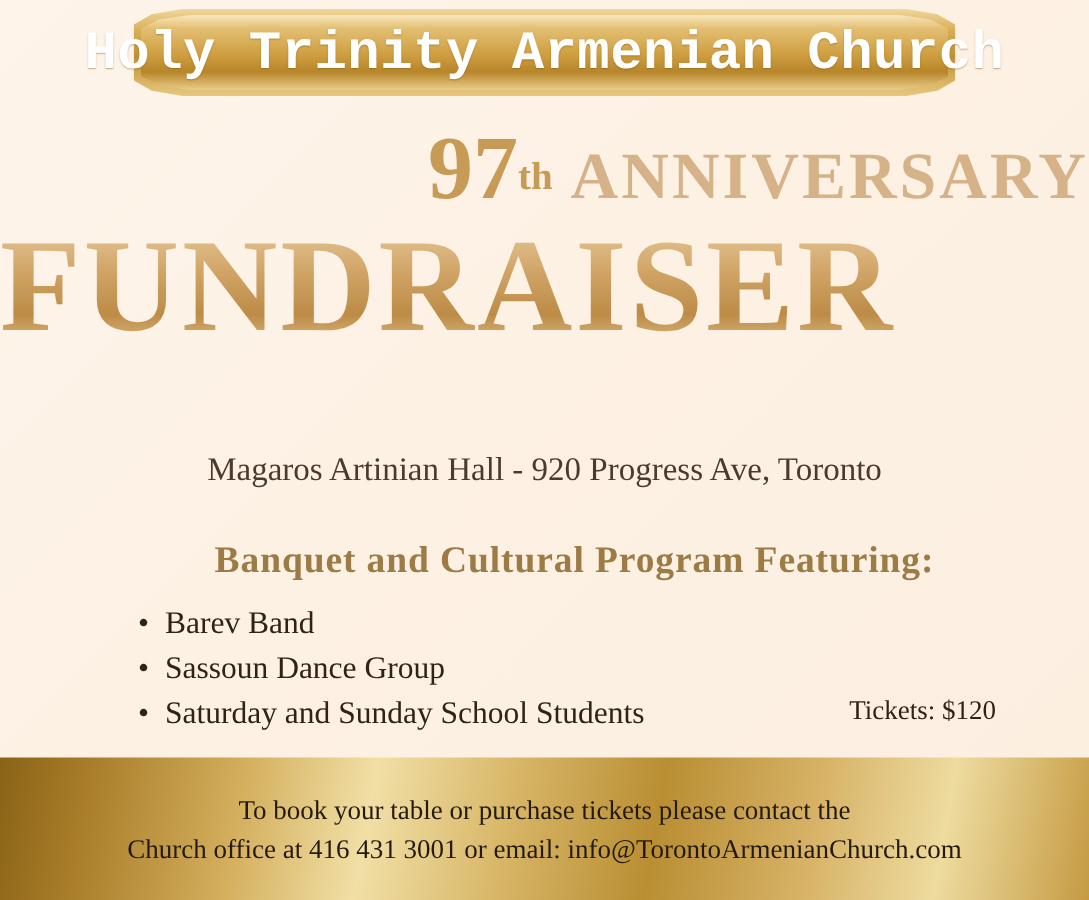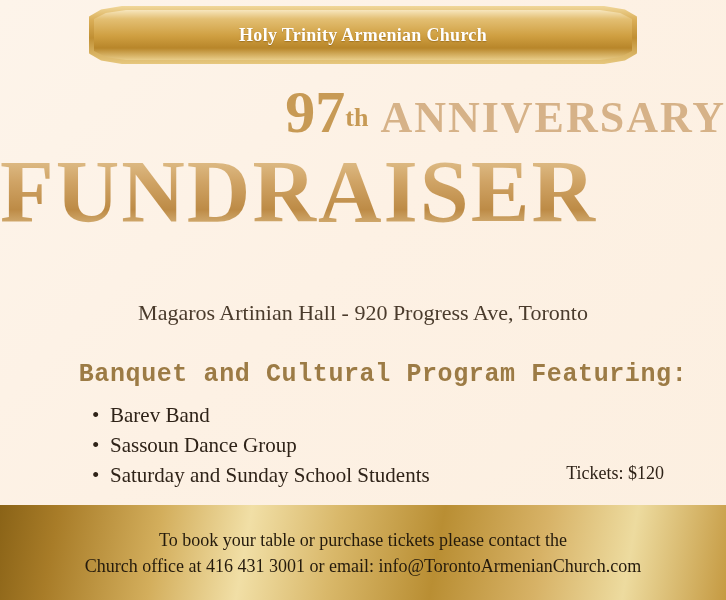--- a/index.html
+++ b/index.html
@@ -52,23 +52,23 @@
       100% 82%, 97.8% 94%, 94% 100%, 6% 100%, 2.2% 94%, 0% 82%
     );
   }
   .banner-text {
     position: absolute;
     inset: 0;
     display: flex;
     align-items: center;
     justify-content: center;
     color: #ffffff;
-    font-family: Liberation Serif, serif;
-    font-weight: bold;
-    font-size: 18px;
+    font-family: Liberation Mono, monospace;
+    font-weight: bold;
+    font-size: 36px;
     letter-spacing: 0.3px;
     text-shadow: 0 1px 1px rgba(120, 80, 10, 0.45);
     white-space: nowrap;
   }
 
   
   .anniversary {
     position: absolute;
     top: 78px;
     left: 0;
@@ -140,21 +140,21 @@
     white-space: nowrap;
   }
 
   
   .program-title {
     position: absolute;
     top: 360px;
     left: 0;
     right: 0;
     text-align: center;
-    font-family: Liberation Mono, monospace;
+    font-family: Liberation Serif, serif;
     font-weight: bold;
     font-size: 25px;
     color: #9c7b45;
     letter-spacing: 0.6px;
     white-space: nowrap;
     padding-left: 40px;
   }
   .program-list {
     position: absolute;
     top: 400px;

